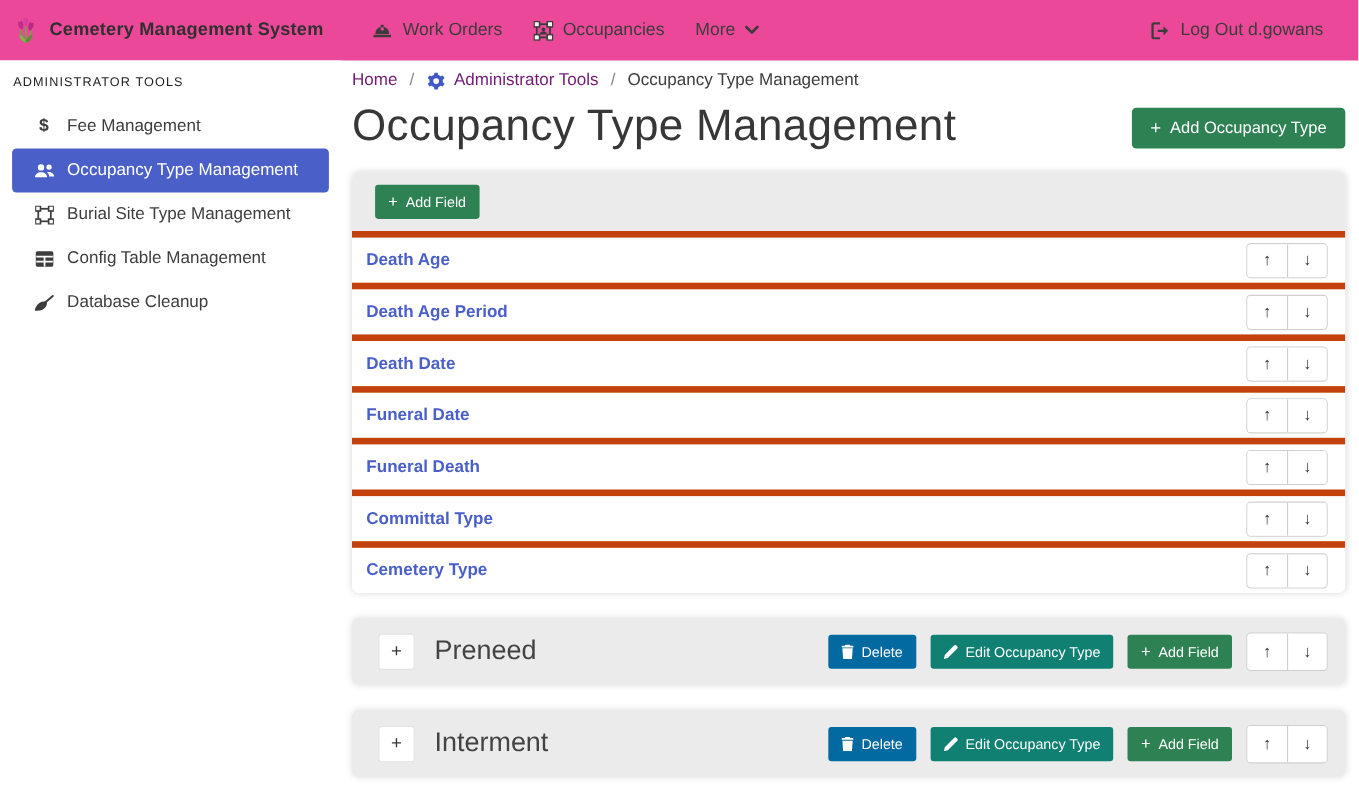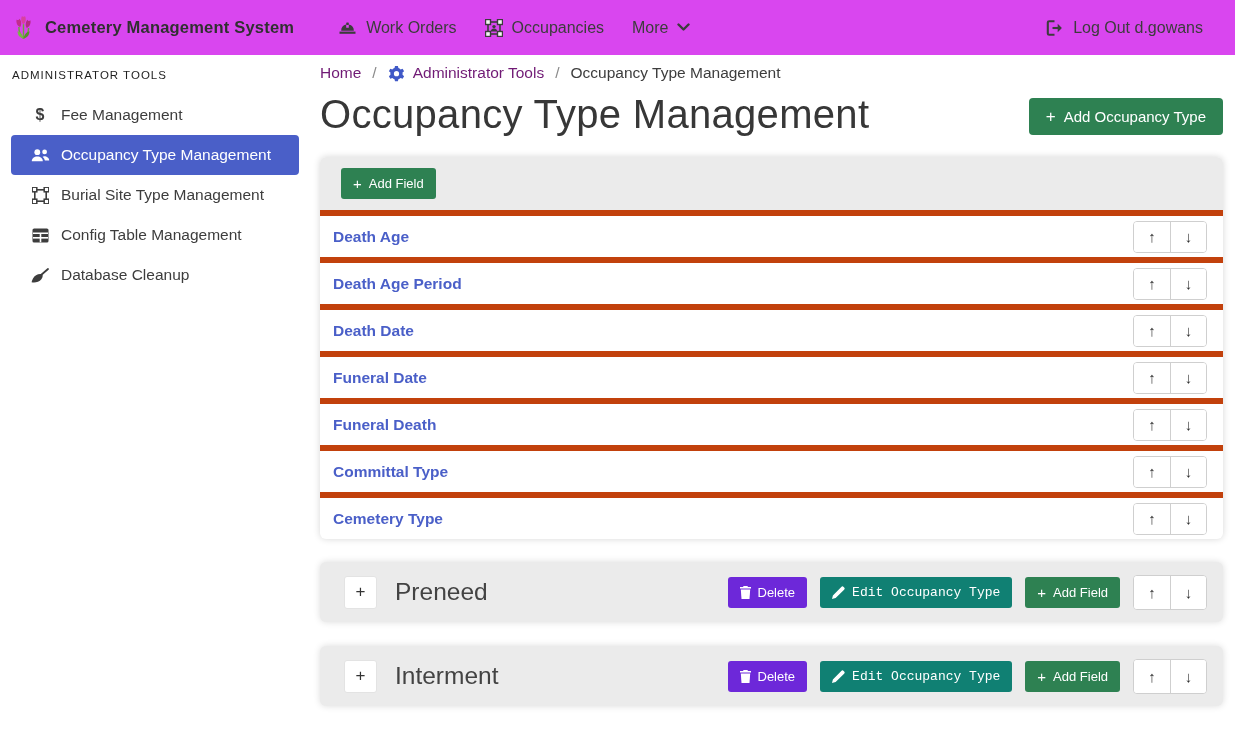--- a/index.html
+++ b/index.html
@@ -8,21 +8,21 @@
     font-family: "Liberation Sans", sans-serif;
     background: #ffffff;
     color: #3d3d3d;
     font-size: 15px;
   }
   svg { display: block; }
 
   
   .navbar {
     height: 55px;
-    background: #d946ef;
+    background: #ec4899;
     display: flex;
     align-items: center;
     padding: 0 18px 0 12px;
   }
   .brand { display: flex; align-items: center; gap: 10px; cursor: pointer; }
   .brand-title { font-weight: 700; font-size: 16.5px; color: #303030; letter-spacing: .2px; }
   .nav-links { display: flex; align-items: center; margin-left: 30px; }
   .nav-item {
     display: flex; align-items: center; gap: 9px;
     padding: 8px 14px; color: #3c3c3c; font-size: 16px;
@@ -62,22 +62,22 @@
   .page-title { font-size: 40px; font-weight: 300; color: #373737; letter-spacing: .3px; line-height: 1.15; }
 
   .btn { border: none; cursor: pointer; color: #fff; display: inline-flex; align-items: center; border-radius: 4px; font-family: inherit; }
   .btn .plus { font-size: 17px; font-weight: 400; margin-right: 8px; line-height: 1; }
   .btn-add-type { background: #2e8152; font-size: 15px; padding: 10px 17px; margin-top: 7px; }
 
   .btn-sm { font-size: 13px; padding: 8px 12px; border-radius: 3px; }
   .btn-sm .plus { font-size: 15px; margin-right: 7px; }
   .btn-sm .bicon { margin-right: 7px; }
   .btn-green { background: #2e8152; }
-  .btn-teal { background: #108073; font-family: Liberation Mono, monospace; }
-  .btn-red { background: #6d28d9; }
+  .btn-teal { background: #108073; }
+  .btn-red { background: #0369a1; }
 
   
   .card {
     border-radius: 6px;
     box-shadow: 0 0 7px rgba(0,0,0,.16);
     overflow: hidden;
     background: #fff;
     margin-bottom: 23px;
   }
   .card-header {

